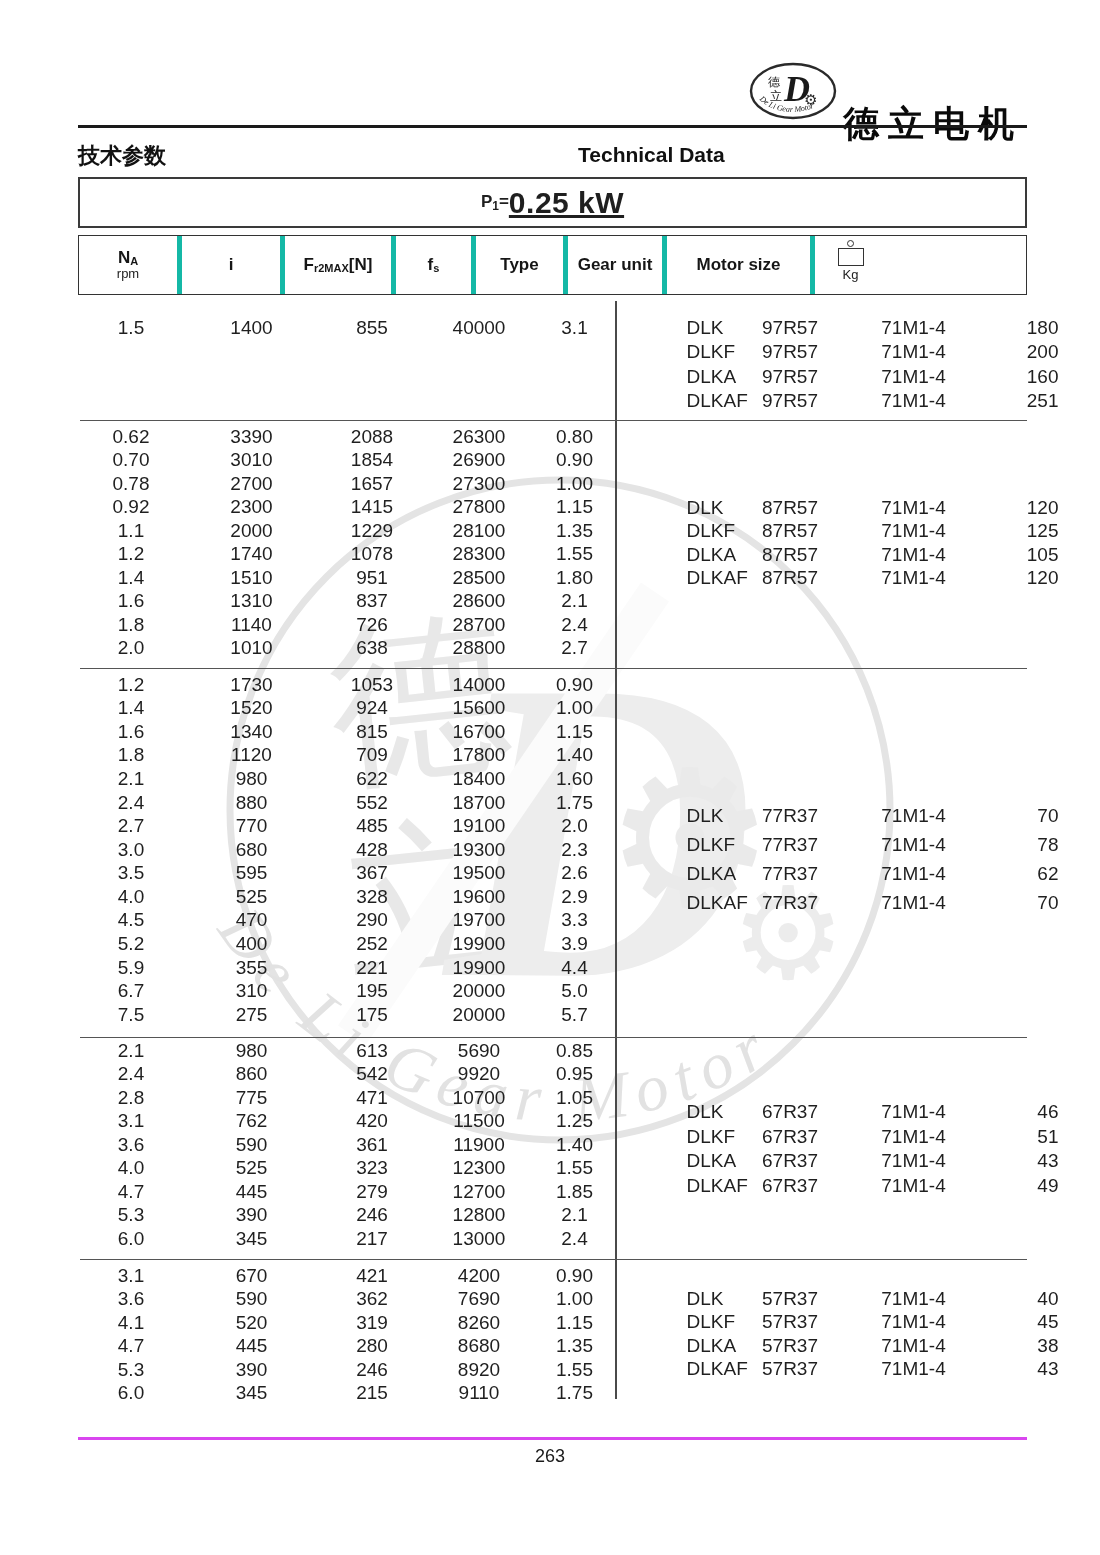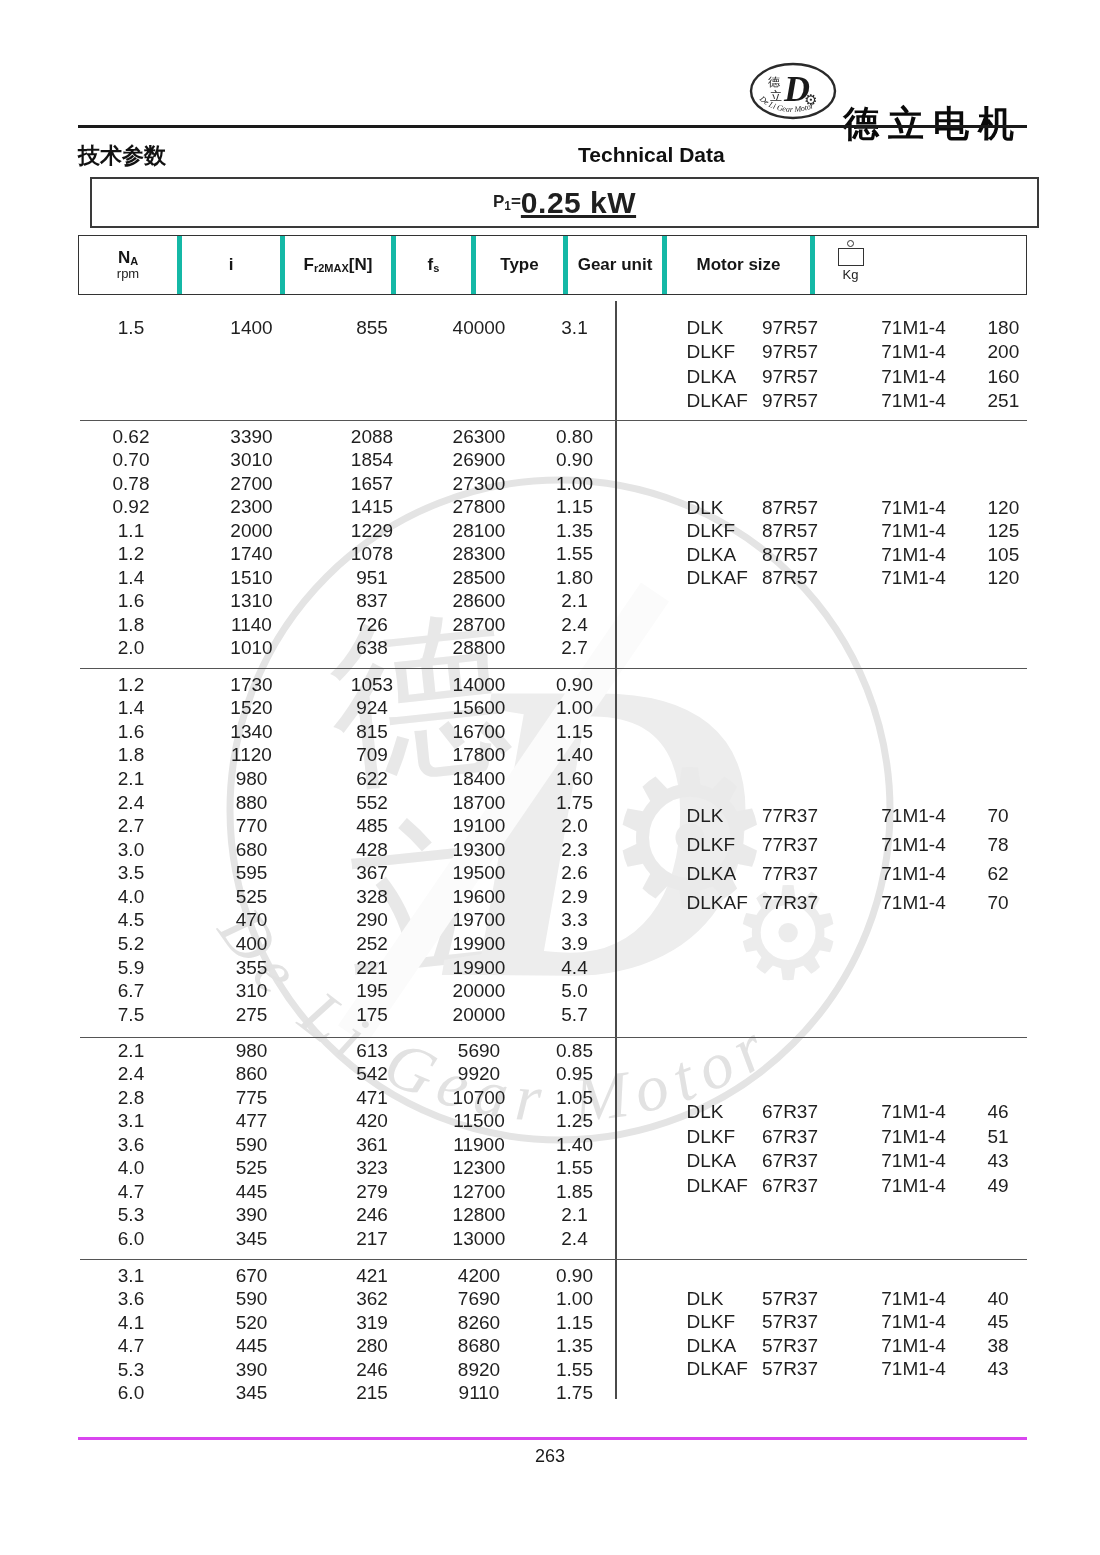--- a/index.html
+++ b/index.html
@@ -18,21 +18,21 @@
     font-family:"Liberation Serif",serif;font-weight:bold;font-size:36px;
     letter-spacing:9px;color:#0a0a0a;white-space:nowrap;margin-top:36px;
   }
   .top-rule{position:absolute;left:78px;top:125px;width:949px;height:3px;background:#1a1a1a;}
   .title-cn{position:absolute;left:78px;top:141px;font-size:22px;font-weight:bold;color:#111;}
   .title-en{position:absolute;left:578px;top:143px;font-size:21px;font-weight:bold;color:#111;}
 
   
   .power-box{
     position:absolute;left:78px;top:177px;width:949px;height:51px;box-sizing:border-box;
-    border:2px solid #3a3a3a;display:flex;align-items:center;justify-content:center;margin-left:12px;
+    border:2px solid #3a3a3a;display:flex;align-items:center;justify-content:center;
   }
   .power-box .p-small{font-size:17px;font-weight:bold;}
   .power-box sub{font-size:12px;font-weight:bold;vertical-align:-3px;}
   .power-box .p-big{font-size:30px;font-weight:bold;letter-spacing:0.5px;text-decoration:underline;}
 
   
   .thead{
     position:absolute;left:78px;top:235px;width:949px;height:60px;box-sizing:border-box;
     border:1.5px solid #333;display:flex;
   }
@@ -76,21 +76,21 @@
   .sec5 .right{top:27px}
   .lrow .cell{text-align:center;}
   .lrow .cell:nth-child(1){width:103px}
   .lrow .cell:nth-child(2){width:138px}
   .lrow .cell:nth-child(3){width:103px}
   .lrow .cell:nth-child(4){width:111px}
   .lrow .cell:nth-child(5){width:80px}
   .rrow .cell:nth-child(1){width:92px;text-align:left;padding-left:38px;box-sizing:border-box;}
   .rrow .cell:nth-child(2){width:99px;text-align:center;}
   .rrow .cell:nth-child(3){width:148px;text-align:center;}
-  .rrow .cell:nth-child(4){width:71px;text-align:left;}
+  .rrow .cell:nth-child(4){width:71px;text-align:right;}
 
   .page-number{position:absolute;left:0;top:1446px;width:1100px;text-align:center;font-size:18px;color:#1a1a1a;}
 </style>
 </head>
 <body>
 
 <div class="page">
 
   <svg class="wm" viewBox="0 0 1100 1555" aria-hidden="true">
     <circle cx="560" cy="810" r="330" fill="none" stroke="#e4e4e4" stroke-width="7"></circle>
@@ -451,21 +451,21 @@
             </div>
             <div class="lrow">
               <span class="cell">2.8</span>
               <span class="cell">775</span>
               <span class="cell">471</span>
               <span class="cell">10700</span>
               <span class="cell">1.05</span>
             </div>
             <div class="lrow">
               <span class="cell">3.1</span>
-              <span class="cell">477</span>
+              <span class="cell">762</span>
               <span class="cell">420</span>
               <span class="cell">11500</span>
               <span class="cell">1.25</span>
             </div>
             <div class="lrow">
               <span class="cell">3.6</span>
               <span class="cell">590</span>
               <span class="cell">361</span>
               <span class="cell">11900</span>
               <span class="cell">1.40</span>

